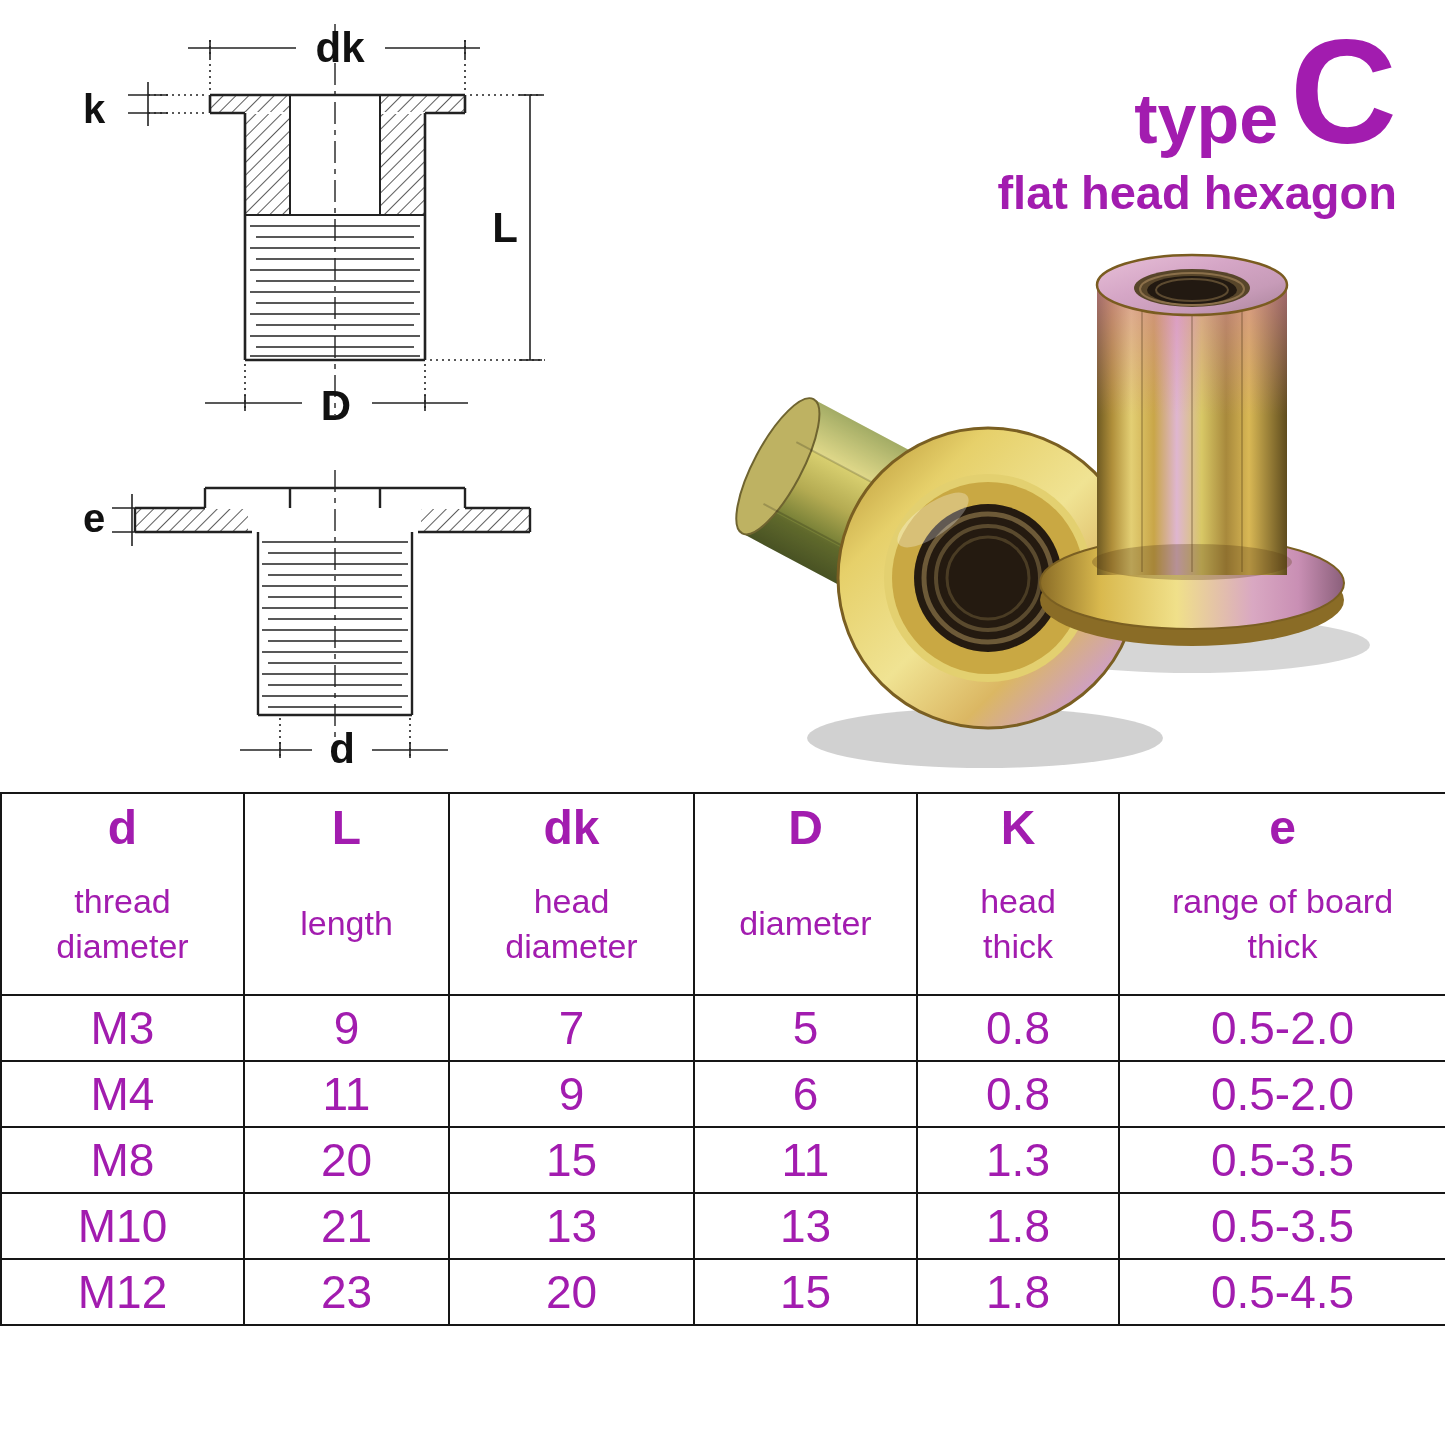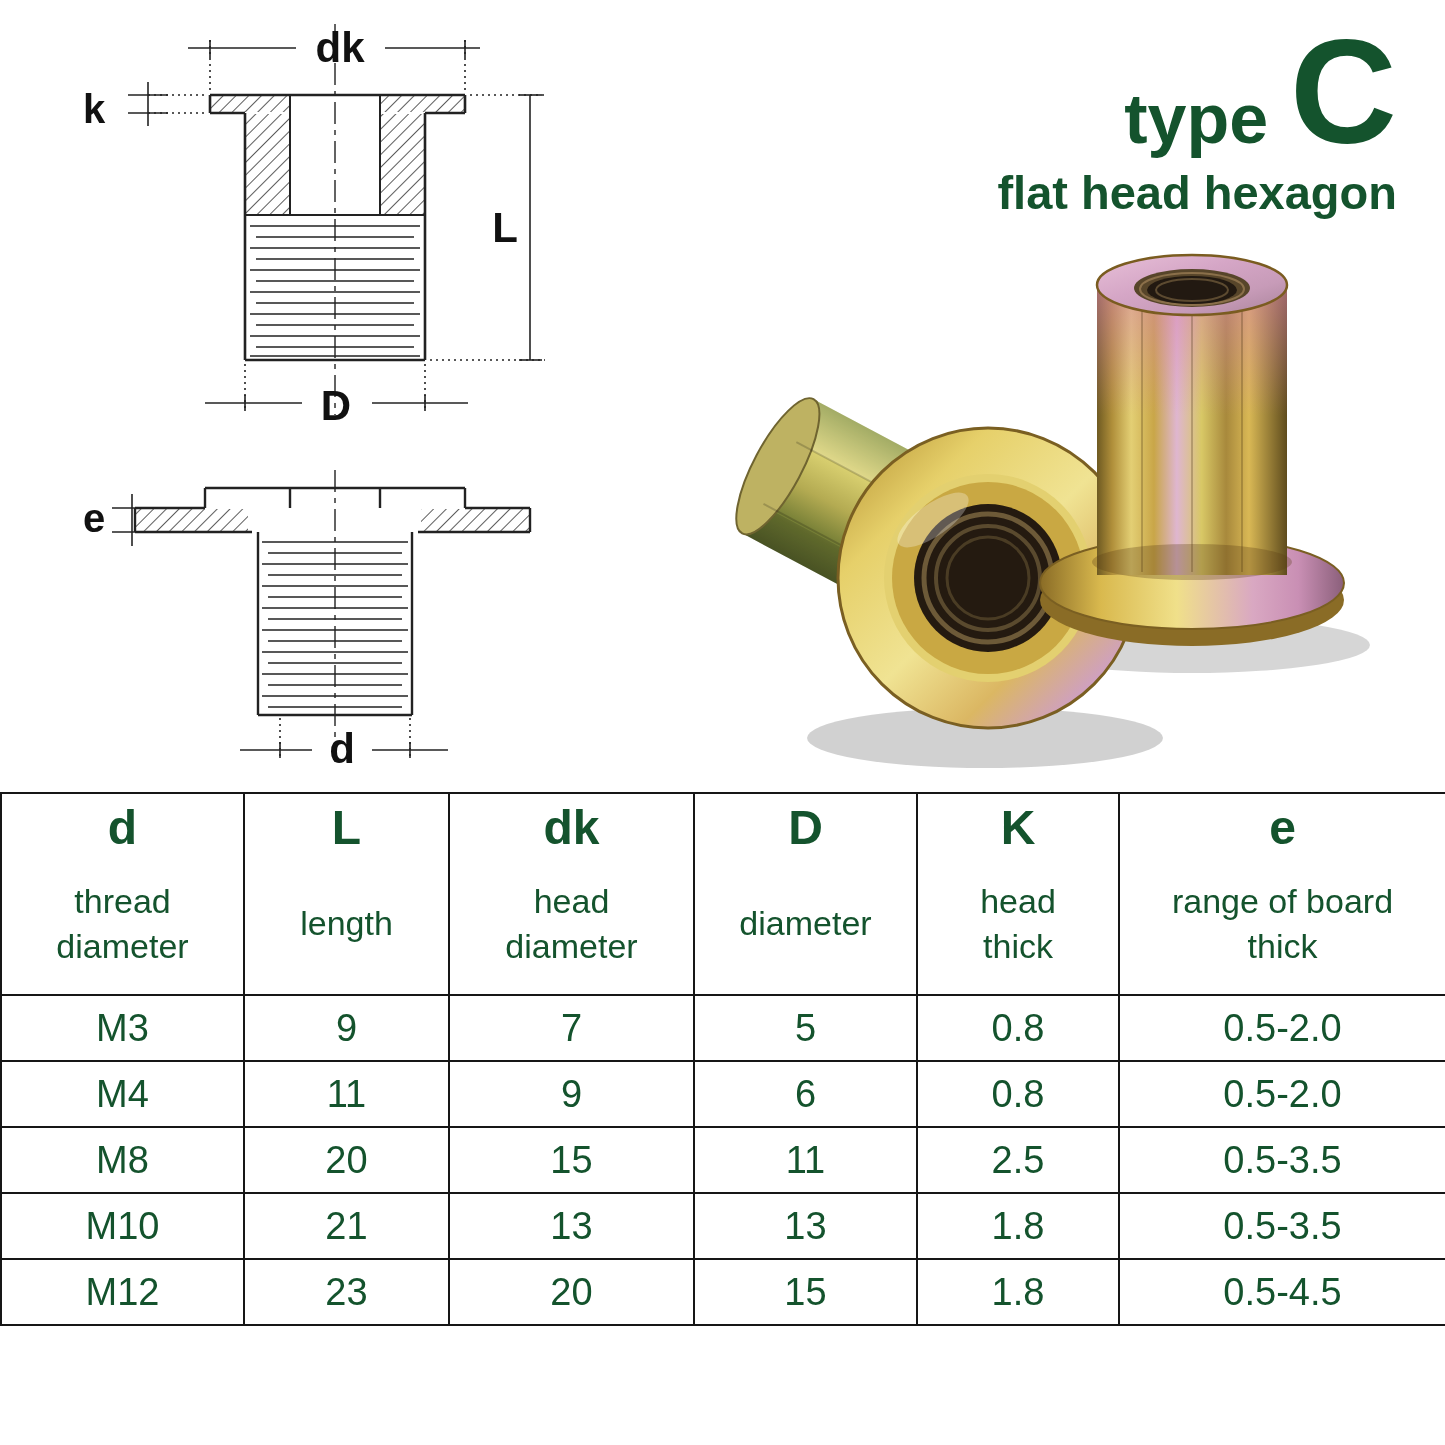--- a/index.html
+++ b/index.html
@@ -1,38 +1,38 @@
 <!DOCTYPE html>
 <html><head>
 <meta charset="utf-8">
 <style>
   html,body{margin:0;padding:0;background:#fff;}
   .page{position:relative;width:1445px;height:1445px;background:#fff;overflow:hidden;
-        font-family:"Liberation Sans",sans-serif;color:#14532d;}
+        font-family:"Liberation Sans",sans-serif;color:#a21caf;}
   svg text{font-family:"Liberation Sans",sans-serif;fill:#111;}
 
   
   .heading{position:absolute;top:22px;right:48px;text-align:right;}
-  .type-row{display:flex;justify-content:flex-end;align-items:baseline;gap:22px;
+  .type-row{display:flex;justify-content:flex-end;align-items:baseline;gap:12px;
             font-size:70px;font-weight:600;line-height:1.3;}
   .big-c{font-size:148px;font-weight:900;line-height:0.95;}
   .subtitle{font-size:47px;font-weight:700;margin-top:0px;}
 
   
   .drawing{position:absolute;left:0;top:0;}
   .unit-label{position:absolute;left:46px;top:796px;font-size:31px;font-weight:bold;}
 
   
   .photo{position:absolute;left:705px;top:190px;}
 
   
   table.spec{position:absolute;left:0;top:792px;width:1445px;border-collapse:collapse;
              table-layout:fixed;background:#fff;}
   table.spec th,table.spec td{border:2px solid #161616;padding:0;text-align:center;}
-  table.spec td{font-size:38px;height:64px;}
+  table.spec td{font-size:46px;height:64px;}
   .hwrap{height:200px;display:flex;flex-direction:column;align-items:center;}
   .sym{font-size:48px;font-weight:bold;margin-top:8px;line-height:1.1;}
   .desc-wrap{flex:1;display:flex;flex-direction:column;justify-content:center;}
   .desc{font-size:34px;font-weight:400;line-height:1.35;}
   .desc:empty{display:none;}
 </style>
 </head>
 <body>
 
 <div class="page">
@@ -314,21 +314,21 @@
         <td>9</td>
         <td>6</td>
         <td>0.8</td>
         <td>0.5-2.0</td>
       </tr>
       <tr>
         <td>M8</td>
         <td>20</td>
         <td>15</td>
         <td>11</td>
-        <td>2.5</td>
+        <td>1.3</td>
         <td>0.5-3.5</td>
       </tr>
       <tr>
         <td>M10</td>
         <td>21</td>
         <td>13</td>
         <td>13</td>
         <td>1.8</td>
         <td>0.5-3.5</td>
       </tr>

